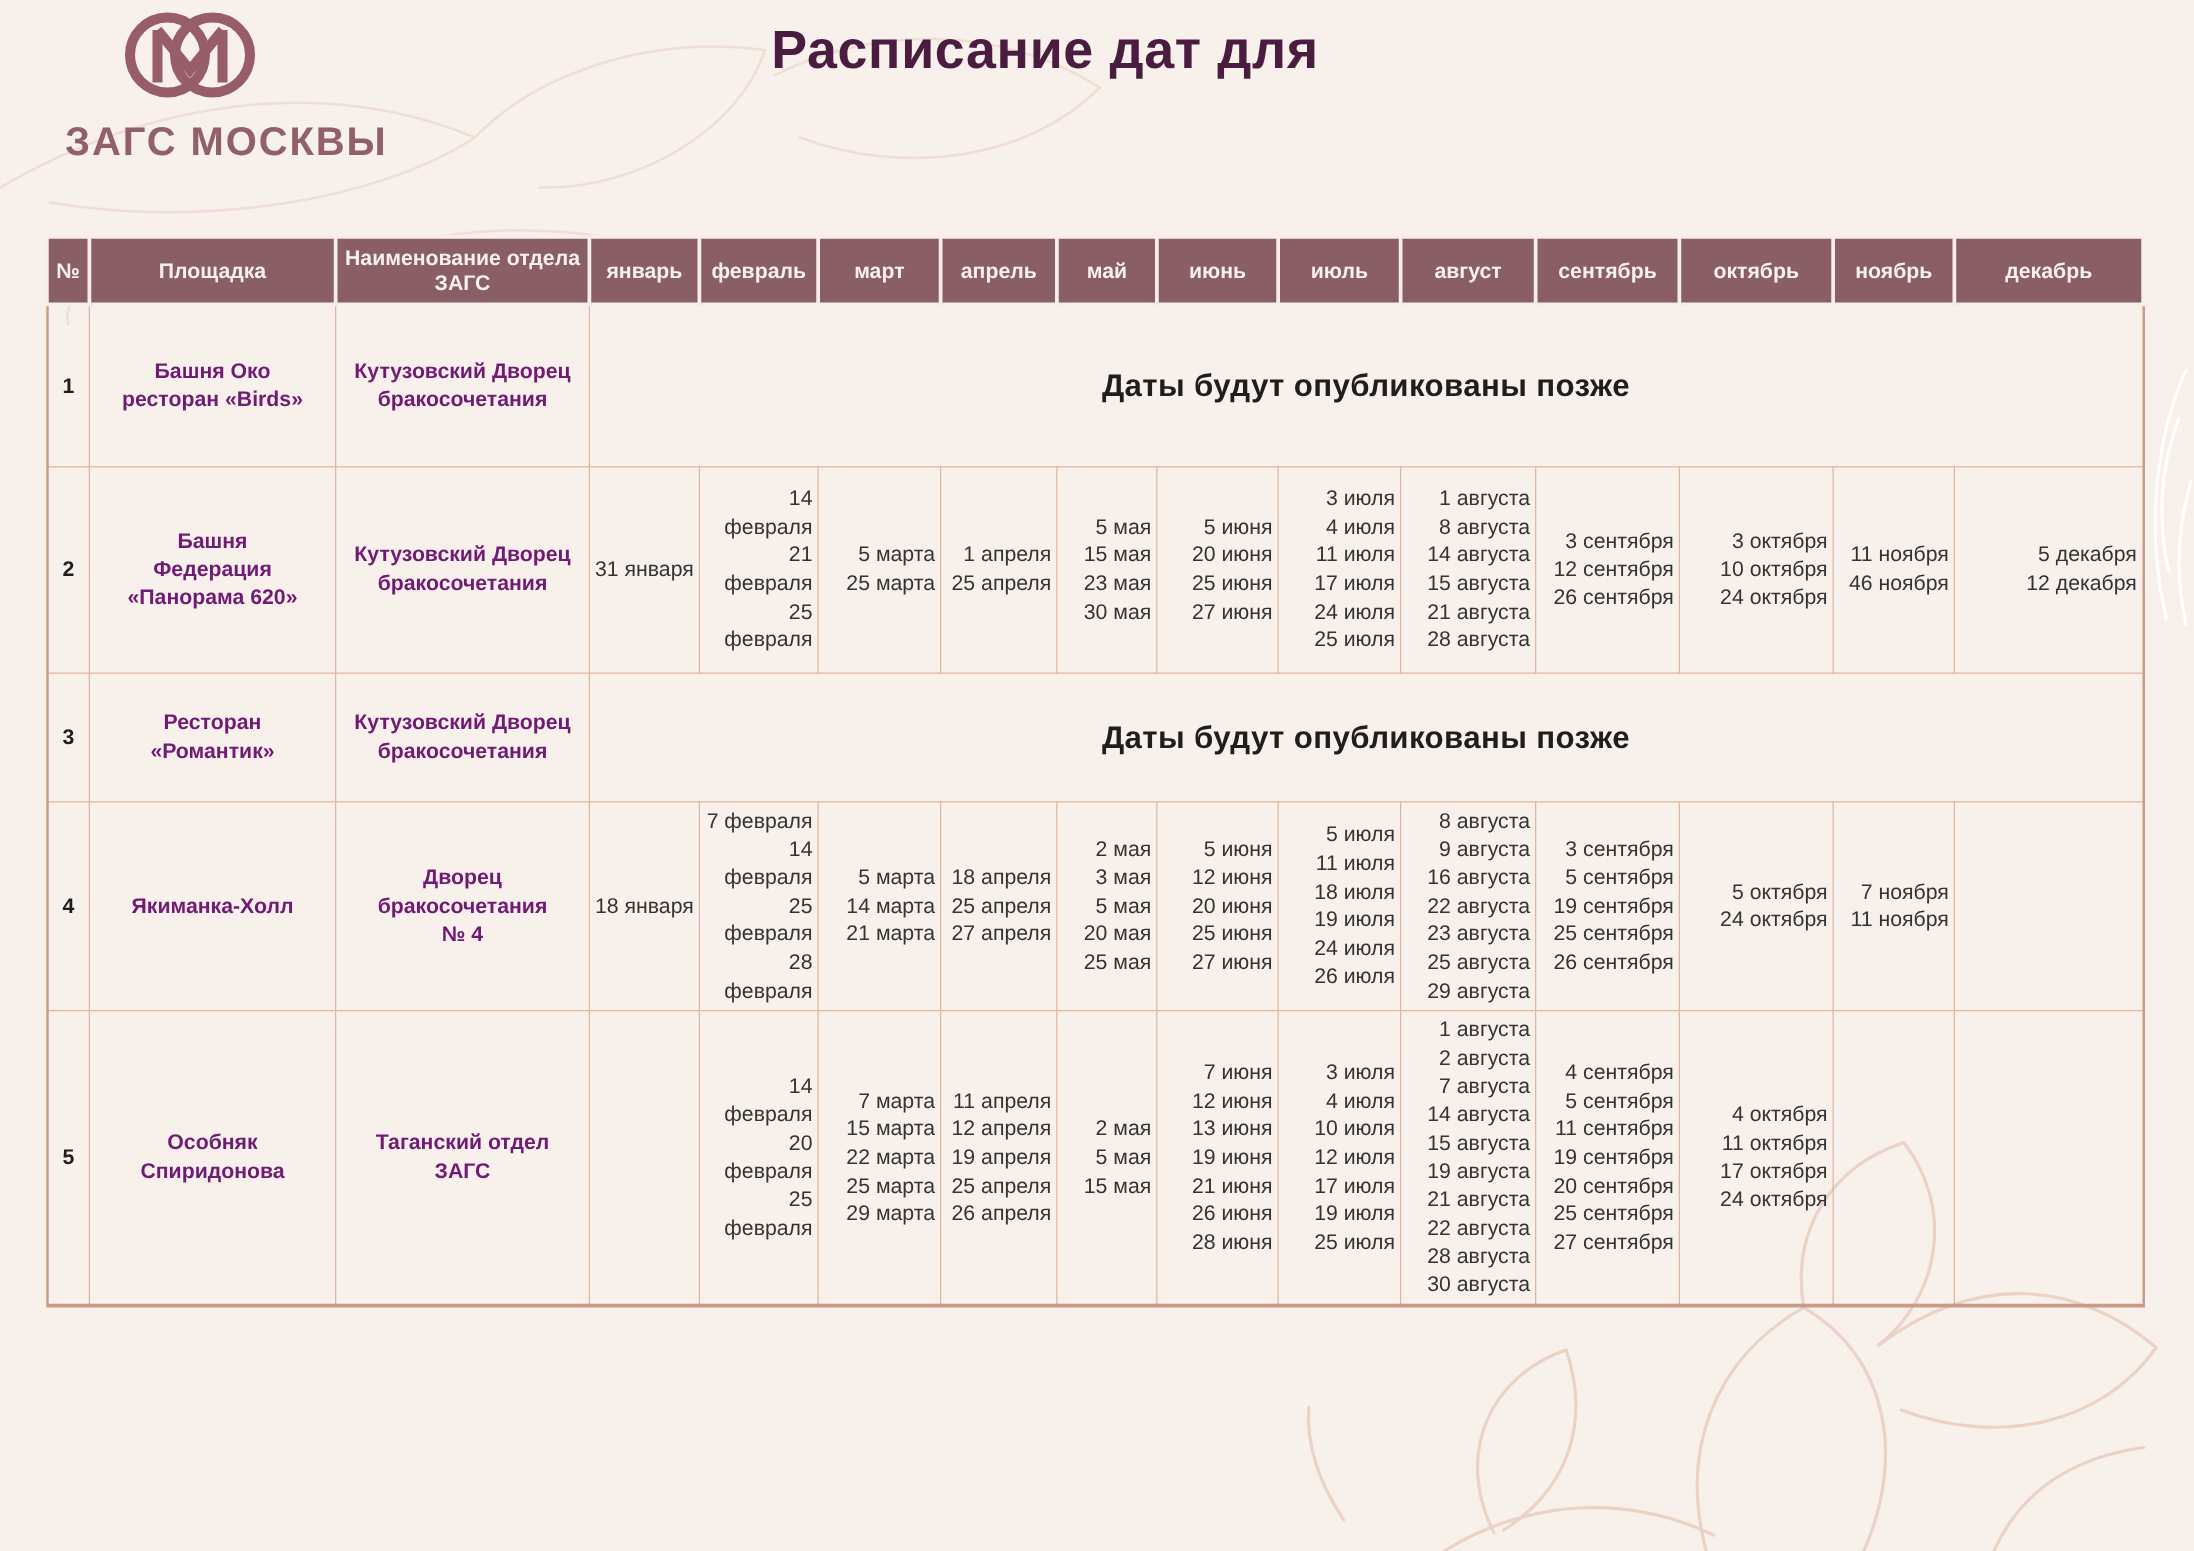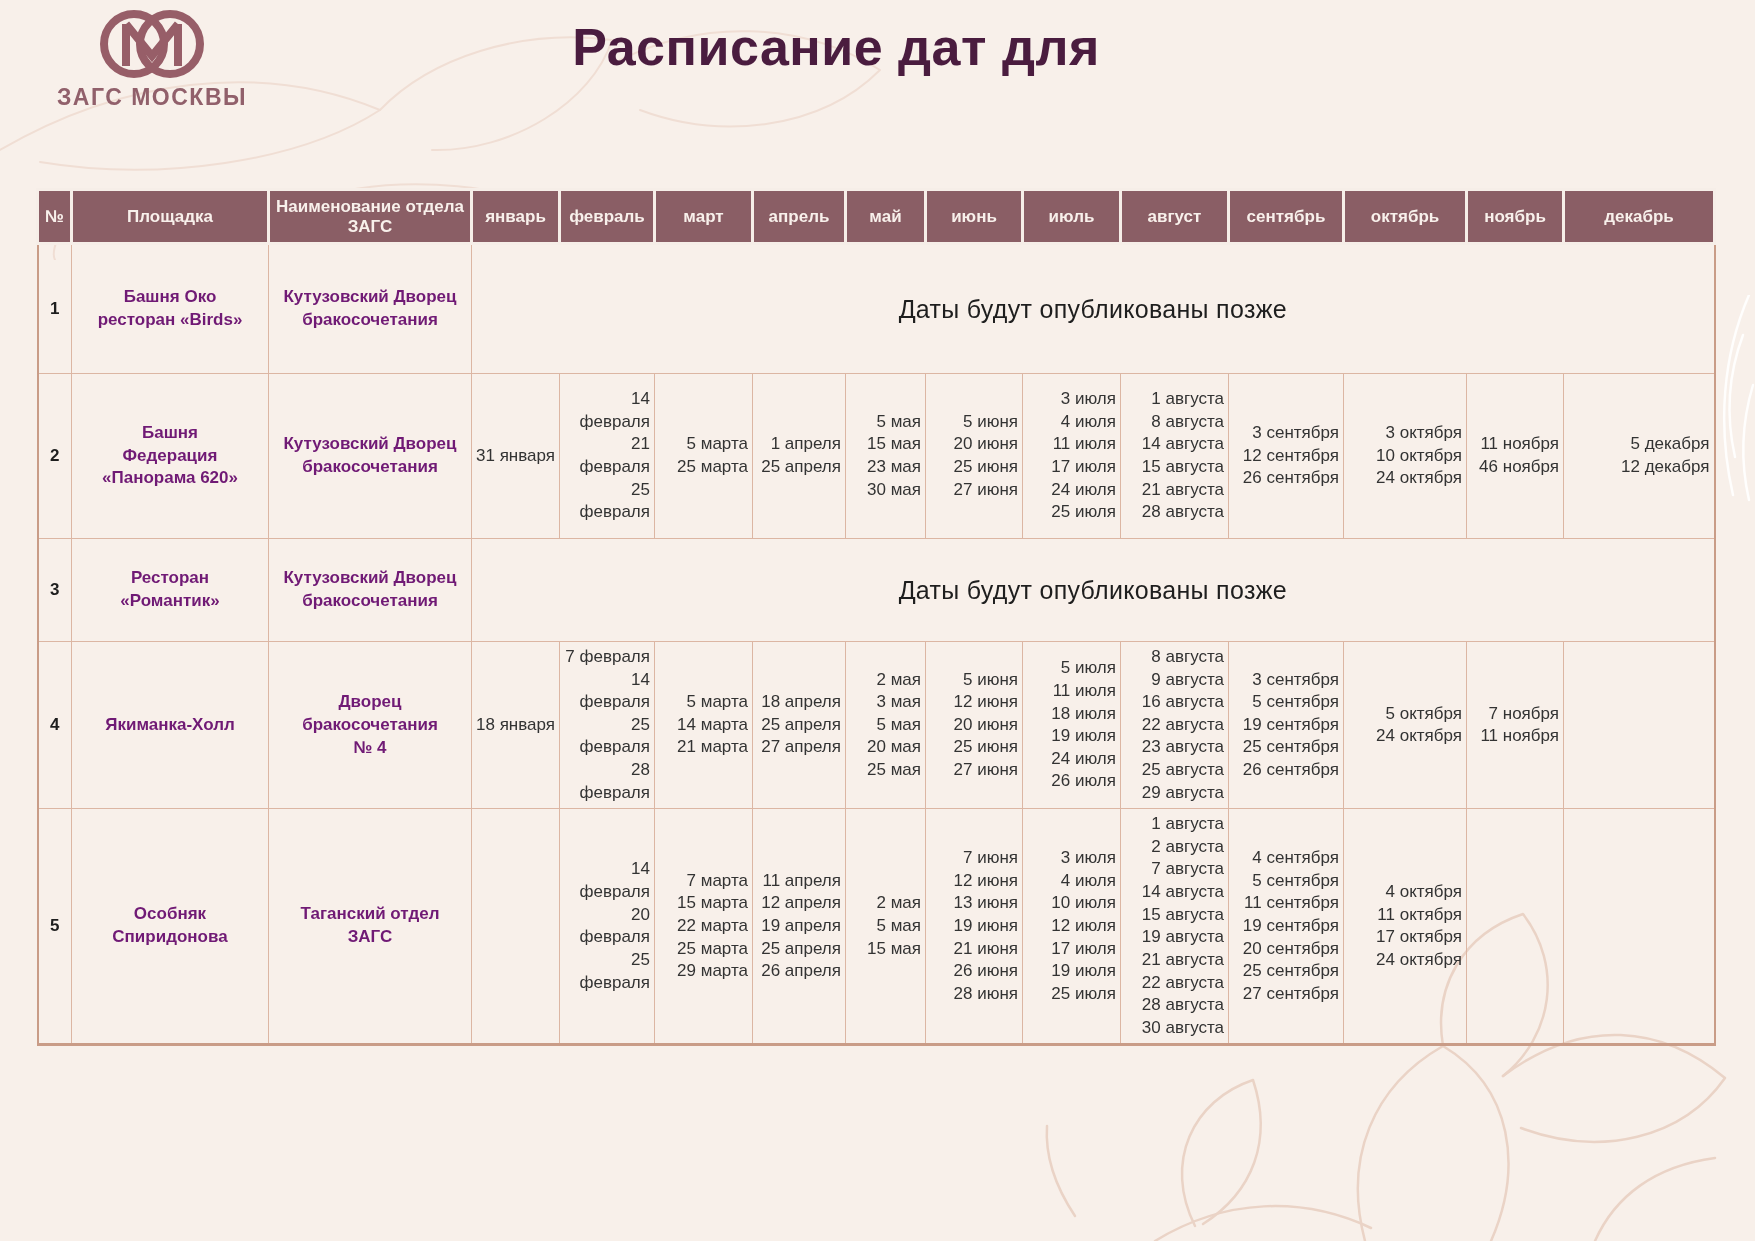--- a/index.html
+++ b/index.html
@@ -16,28 +16,28 @@
   #decor-top-left{left:0;top:0;}
   #decor-top-left path{stroke:#F0DED4;stroke-width:2;}
   #decor-right-flourish{right:0;top:295px;}
   #decor-right-flourish path{stroke:#FFFFFF;stroke-width:2.5;opacity:.9;}
   #decor-bottom-right{right:0;bottom:0;}
   #decor-bottom-right path{stroke:#EAD3C6;stroke-width:2.5;}
   
   .logo{position:absolute;left:52px;top:8px;width:200px;text-align:center;}
   .logo-mark{display:block;margin:0 auto;}
   .logo-text{
-    margin-top:4px;font-size:23px;font-weight:700;letter-spacing:1.5px;
+    margin-top:15px;font-size:32px;font-weight:700;letter-spacing:1.5px;
     color:#91606B;white-space:nowrap;
   }
   
   .title{
     position:absolute;left:0;top:8px;width:1672px;
     text-align:center;color:#4A1C3F;
-    font-size:52px;font-weight:700;line-height:1.5;letter-spacing:.5px;
+    font-size:43px;font-weight:700;line-height:1.5;letter-spacing:.5px;
   }
   .title span{display:block;}
   
   table.schedule{
     position:absolute;left:36px;top:188px;width:1677px;
     border-collapse:collapse;table-layout:fixed;
     border:2px solid #C99C87;border-bottom-width:3px;
   }
   .schedule th{
     background:#8A5E65;color:#F8F0EB;
@@ -51,21 +51,21 @@
     padding:4px 4px;
   }
   .schedule td.num{font-size:17px;font-weight:700;color:#1E1E1E;}
   .schedule td.venue,.schedule td.office{
     font-size:17px;font-weight:700;color:#701a75;
     line-height:1.35;white-space:pre-line;padding:4px 10px;
   }
   .schedule td.month{font-size:17px;color:#333;text-align:right;}
   .schedule .date-line{display:block;line-height:1.33;}
   .schedule td.placeholder-cell{
-    font-size:25px;color:#1E1E1E;font-weight:400;letter-spacing:.3px;
+    font-size:25px;color:#1E1E1E;font-weight:700;letter-spacing:.3px;
   }
   tr.header-row{height:54px;}
   tr.row-1{height:130px;}
   tr.row-2{height:165px;}
   tr.row-3{height:103px;}
   tr.row-4{height:165px;}
   tr.row-5{height:235px;}
 </style>
 </head>
 <body>

